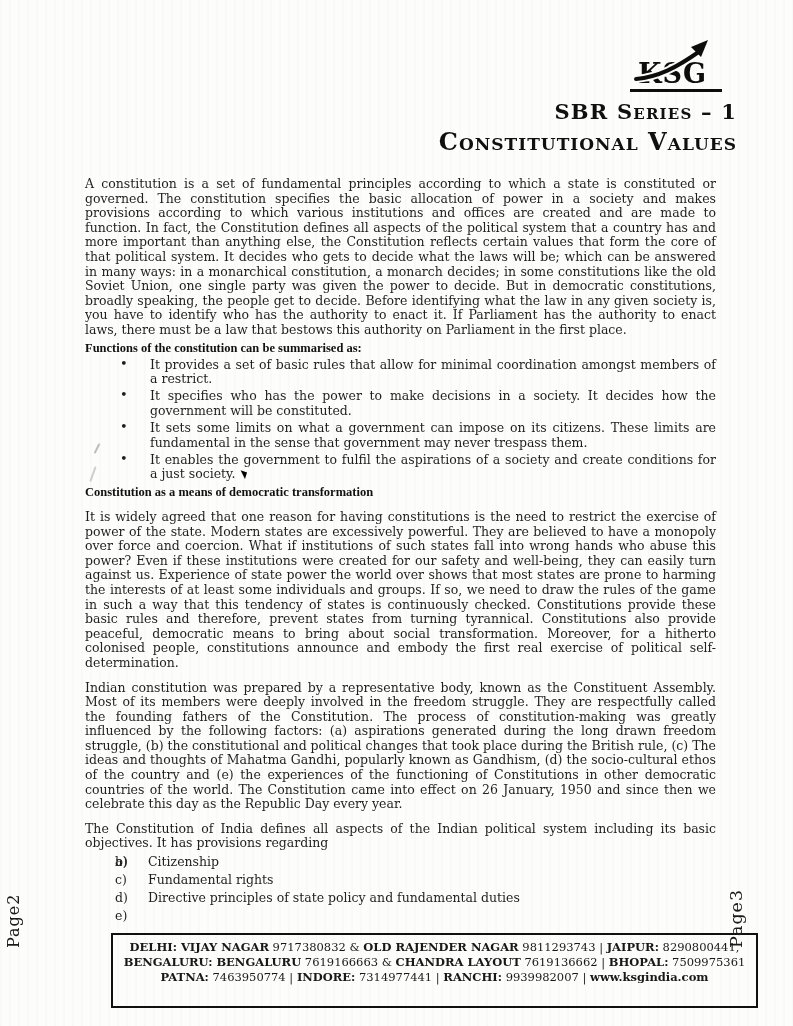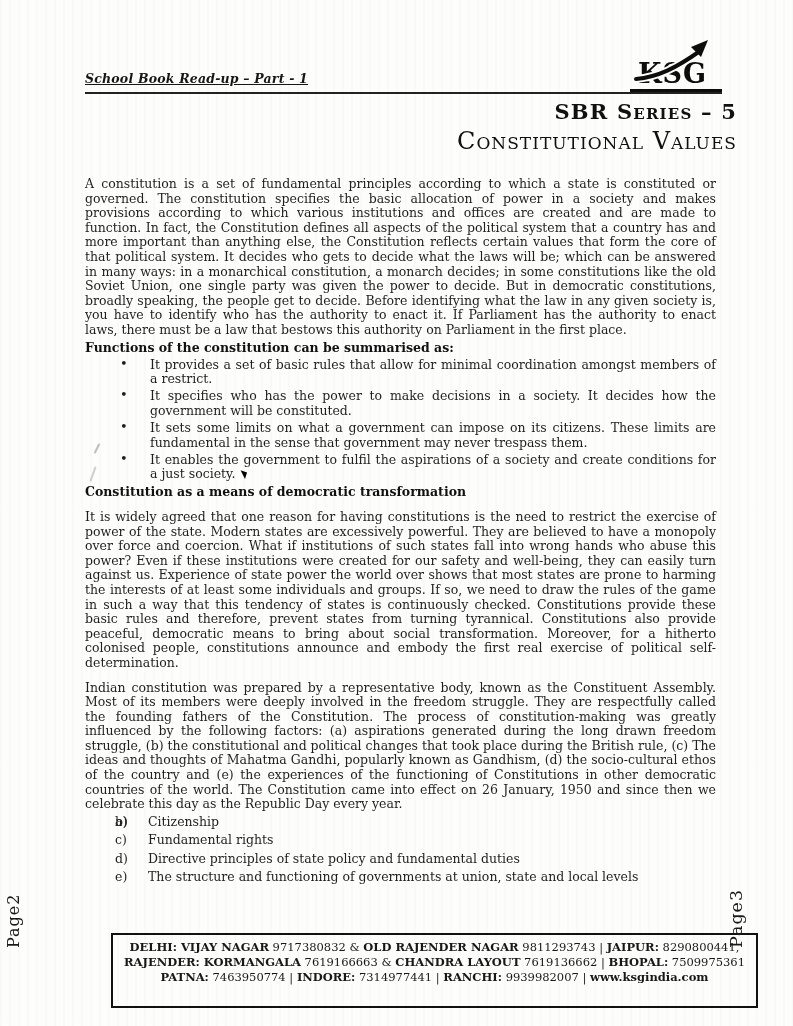--- a/index.html
+++ b/index.html
@@ -15,28 +15,28 @@
     border-bottom:2px solid #222;
   }
   #book-title{
     font-style:italic;font-weight:bold;font-size:12.5px;letter-spacing:0.2px;
     text-decoration:underline;color:#161616;
   }
   #ksg-logo{position:absolute;left:628px;top:38px;}
   
   #title-block{position:absolute;right:56px;top:99px;text-align:right;color:#101010;}
   #series-title{font-size:21px;font-weight:bold;font-variant:small-caps;letter-spacing:1.2px;}
-  #doc-title{font-size:24px;font-weight:normal;font-variant:small-caps;letter-spacing:1px;margin-top:3px;}
+  #doc-title{font-size:24px;font-weight:bold;font-variant:small-caps;letter-spacing:1px;margin-top:3px;}
   
   #content-blocks{
     position:absolute;left:85px;top:167px;width:631px;
     font-size:12.5px;line-height:14.6px;text-align:justify;
   }
   .para{margin:10px 0 3px 0;}
-  .bheading{font-weight:bold;margin:2px 0 2px 0;color:#111;text-align:left;}
+  .bheading{font-weight:bold;margin:2px 0 2px 0;color:#111;text-align:left;font-family:Liberation Serif, serif;}
   .bullets{margin:0 0 2px 0;}
   .bullet-item{position:relative;padding-left:65px;margin:2.5px 0;}
   .bullet-glyph{position:absolute;left:35px;top:-1px;font-size:13px;}
   .letters{margin:2px 0 0 0;}
   .letter-item{position:relative;padding-left:63px;margin:3.5px 0;text-align:left;}
   .letter-label{position:absolute;left:30px;top:0;}
   .pen-mark{display:inline-block;font-size:9px;margin-left:3px;transform:rotate(18deg) translateY(-1px);color:#000;}
   
   #footer-box{
     position:absolute;left:75px;top:933px;width:647px;box-sizing:border-box;
@@ -54,65 +54,63 @@
   
   .scratch{position:absolute;background:#8a8a8a;opacity:0.55;border-radius:1px;}
   #scratch1{left:96px;top:443px;width:2px;height:11px;transform:rotate(26deg);}
   #scratch2{left:92px;top:466px;width:2px;height:16px;transform:rotate(20deg);opacity:0.4;}
 </style>
 </head>
 <body>
 
 <div id="page">
 
-  <div id="header-row">
-    <span id="book-title">School Book Read-up – Part - 1</span>
-  </div>
 
   <div id="ksg-logo">
     <svg width="94" height="56" viewBox="0 0 94 56">
       <text x="10" y="45" font-family="DejaVu Serif, serif" font-size="27" font-weight="bold" fill="#0d0d0d" letter-spacing="1">KSG</text>
       <path d="M8 41 C 30 39, 48 30, 72 13" fill="none" stroke="#fdfdfc" stroke-width="8" stroke-linecap="round"></path>
       <path d="M8 41 C 30 39, 48 30, 72 13" fill="none" stroke="#0d0d0d" stroke-width="4" stroke-linecap="round"></path>
       <polygon points="63,9 80,2 73,19" fill="#0d0d0d"></polygon>
       <rect x="2" y="51" width="92" height="3" fill="#0d0d0d"></rect>
     </svg>
   </div>
 
   <div id="title-block">
-    <div id="series-title">SBR Series – 5</div>
+    <div id="series-title">SBR Series – 1</div>
     <div id="doc-title">Constitutional Values</div>
   </div>
 
   <div id="content-blocks">
       <p class="para">A constitution is a set of fundamental principles according to which a state is constituted or governed. The constitution specifies the basic allocation of power in a society and makes provisions according to which various institutions and offices are created and are made to function. In fact, the Constitution defines all aspects of the political system that a country has and more important than anything else, the Constitution reflects certain values that form the core of that political system. It decides who gets to decide what the laws will be; which can be answered in many ways: in a monarchical constitution, a monarch decides; in some constitutions like the old Soviet Union, one single party was given the power to decide. But in democratic constitutions, broadly speaking, the people get to decide. Before identifying what the law in any given society is, you have to identify who has the authority to enact it. If Parliament has the authority to enact laws, there must be a law that bestows this authority on Parliament in the first place.</p>
       <div class="bheading">Functions of the constitution can be summarised as:</div>
       <div class="bullets">
         <div class="bullet-item"><span class="bullet-glyph">•</span><span>It provides a set of basic rules that allow for minimal coordination amongst members of a restrict.</span></div>
         <div class="bullet-item"><span class="bullet-glyph">•</span><span>It specifies who has the power to make decisions in a society. It decides how the government will be constituted.</span></div>
         <div class="bullet-item"><span class="bullet-glyph">•</span><span>It sets some limits on what a government can impose on its citizens. These limits are fundamental in the sense that government may never trespass them.</span></div>
         <div class="bullet-item"><span class="bullet-glyph">•</span><span>It enables the government to fulfil the aspirations of a society and create conditions for a just society.</span><span class="pen-mark">◥</span></div>
       </div>
       <div class="bheading">Constitution as a means of democratic transformation</div>
       <p class="para">It is widely agreed that one reason for having constitutions is the need to restrict the exercise of power of the state. Modern states are excessively powerful. They are believed to have a monopoly over force and coercion. What if institutions of such states fall into wrong hands who abuse this power? Even if these institutions were created for our safety and well-being, they can easily turn against us. Experience of state power the world over shows that most states are prone to harming the interests of at least some individuals and groups. If so, we need to draw the rules of the game in such a way that this tendency of states is continuously checked. Constitutions provide these basic rules and therefore, prevent states from turning tyrannical. Constitutions also provide peaceful, democratic means to bring about social transformation. Moreover, for a hitherto colonised people, constitutions announce and embody the first real exercise of political self-determination.</p>
       <p class="para">Indian constitution was prepared by a representative body, known as the Constituent Assembly. Most of its members were deeply involved in the freedom struggle. They are respectfully called the founding fathers of the Constitution. The process of constitution-making was greatly influenced by the following factors: (a) aspirations generated during the long drawn freedom struggle, (b) the constitutional and political changes that took place during the British rule, (c) The ideas and thoughts of Mahatma Gandhi, popularly known as Gandhism, (d) the socio-cultural ethos of the country and (e) the experiences of the functioning of Constitutions in other democratic countries of the world. The Constitution came into effect on 26 January, 1950 and since then we celebrate this day as the Republic Day every year.</p>
+      <p class="para">The Constitution of India defines all aspects of the Indian political system including its basic objectives. It has provisions regarding</p>
       <div class="letters">
         <div class="letter-item"><span class="letter-label">a)</span></div>
         <div class="letter-item"><span class="letter-label">b)</span><span>Citizenship</span></div>
         <div class="letter-item"><span class="letter-label">c)</span><span>Fundamental rights</span></div>
         <div class="letter-item"><span class="letter-label">d)</span><span>Directive principles of state policy and fundamental duties</span></div>
-        <div class="letter-item"><span class="letter-label">e)</span><span>The structure and functioning of governments at union, state and local levels</span></div>
+        <div class="letter-item"><span class="letter-label">e)</span></div>
       </div>
     </div>
 
   <div id="scratch1" class="scratch"></div>
   <div id="scratch2" class="scratch"></div>
 
   <div id="footer-box">
       <div class="footer-line"><span class="fseg-b">DELHI: VIJAY NAGAR</span><span class="fseg"> 9717380832 &amp; </span><span class="fseg-b">OLD RAJENDER NAGAR</span><span class="fseg"> 9811293743 | </span><span class="fseg-b">JAIPUR:</span><span class="fseg"> 8290800441,</span></div>
-      <div class="footer-line"><span class="fseg-b">RAJENDER: KORMANGALA</span><span class="fseg"> 7619166663 &amp; </span><span class="fseg-b">CHANDRA LAYOUT</span><span class="fseg"> 7619136662 | </span><span class="fseg-b">BHOPAL:</span><span class="fseg"> 7509975361</span></div>
+      <div class="footer-line"><span class="fseg-b">BENGALURU: BENGALURU</span><span class="fseg"> 7619166663 &amp; </span><span class="fseg-b">CHANDRA LAYOUT</span><span class="fseg"> 7619136662 | </span><span class="fseg-b">BHOPAL:</span><span class="fseg"> 7509975361</span></div>
       <div class="footer-line"><span class="fseg-b">PATNA:</span><span class="fseg"> 7463950774 | </span><span class="fseg-b">INDORE:</span><span class="fseg"> 7314977441 | </span><span class="fseg-b">RANCHI:</span><span class="fseg"> 9939982007 | </span><span class="fseg-b">www.ksgindia.com</span></div>
     </div>
 
   <div id="page-label-left" class="page-label">Page2</div>
   <div id="page-label-right" class="page-label">Page3</div>
 
 </div>
 
 </body></html>

